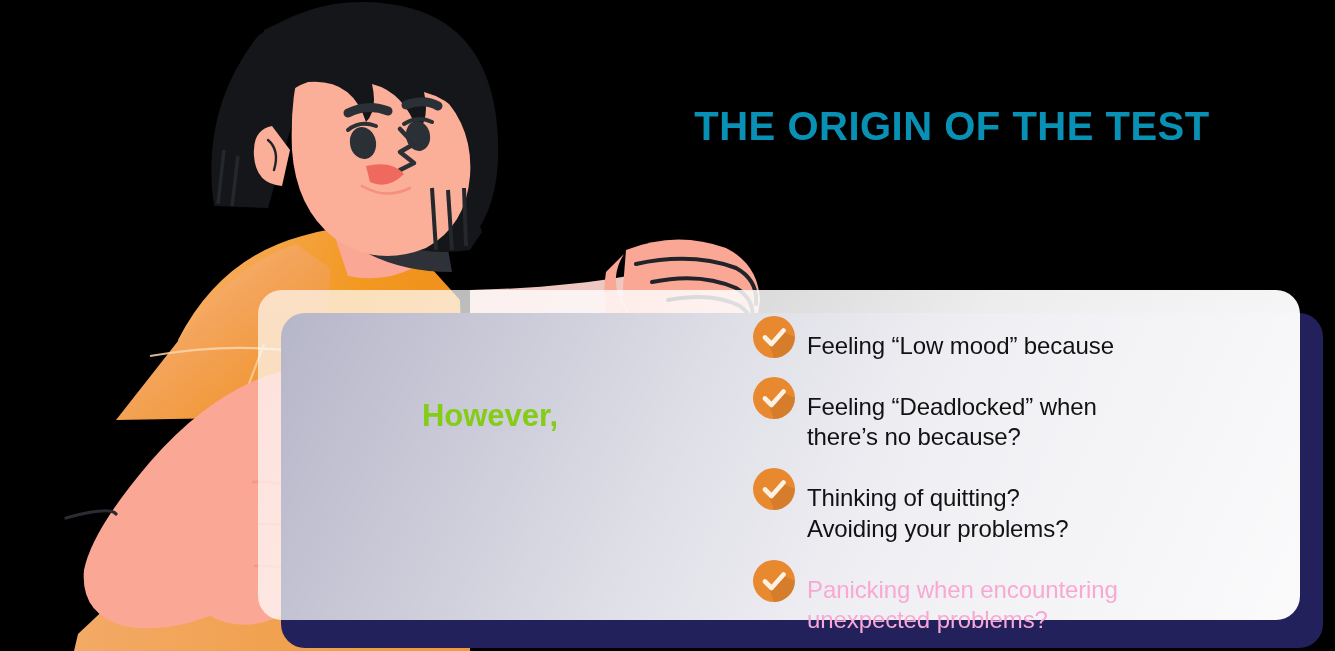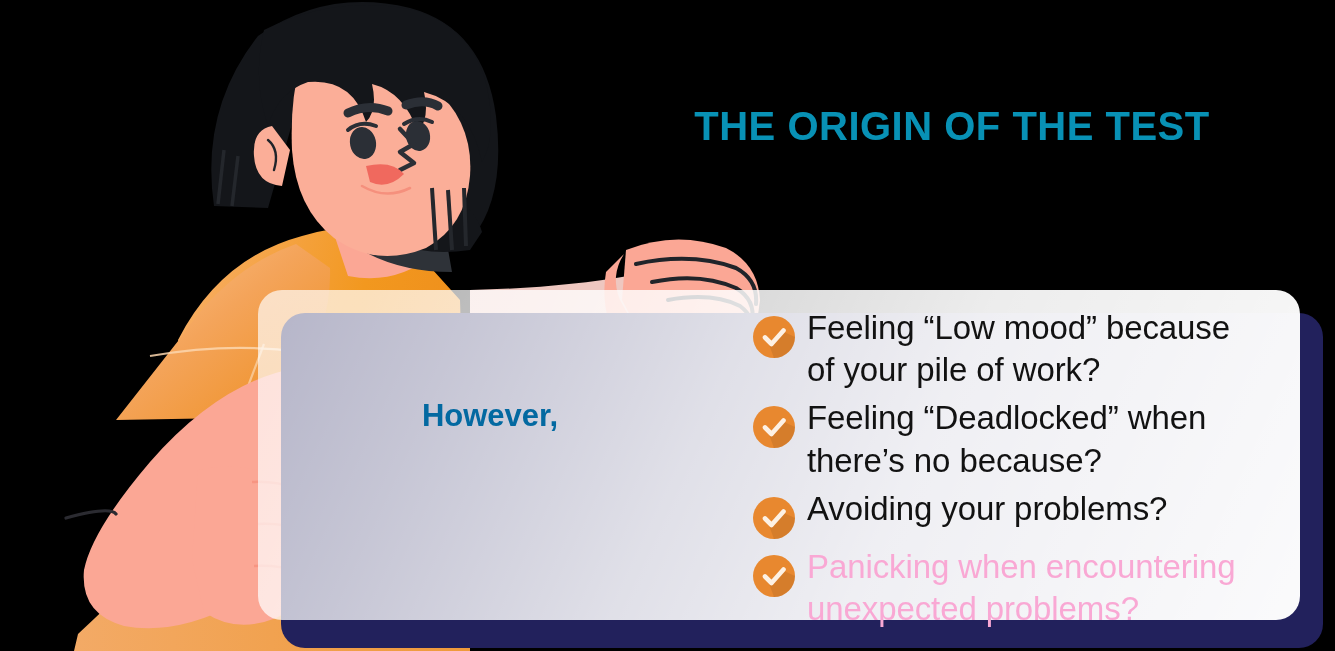--- a/index.html
+++ b/index.html
@@ -97,26 +97,27 @@
   .check-wrap {
     flex: 0 0 auto;
     width: 44px;
     height: 44px;
     position: relative;
     margin-top: 10px;
   }
   .check-svg { display: block; width: 44px; height: 44px; }
   .bullet-text {
     flex: 1 1 auto;
-    font-size: 33px;
+    font-size: 24px;
     line-height: 1.28;
     color: #121212;
     padding-left: 11px;
     padding-top: 2px;
     letter-spacing: -0.1px;
+    margin-top: 24px;
   }
   .bullet-text .ln { display: block; white-space: nowrap; }
 </style>
 </head>
 <body>
 
 <div id="stage">
 
   <svg id="illustration" viewBox="0 0 1335 651" preserveAspectRatio="none" xmlns="http://www.w3.org/2000/svg">
     <defs>
@@ -210,37 +211,36 @@
       <path d="M 624 254 Q 610 276 620 300 L 640 336 L 616 340 Q 600 308 606 272 Z" fill="#FBA795"></path>
     </g>
   </svg>
 
   <div id="headline" style="color:#0891B5;">THE ORIGIN OF THE TEST</div>
 
   <div id="card-shadow" style="background: rgb(34, 33, 92);"></div>
 
   <div id="card"></div>
 
-  <div id="however-block" style="color:#0369a1;">
+  <div id="however-block" style="color:#84cc16;">
     <span class="ln">However,</span>
   </div>
 
   <div id="bullets">
 
     <div class="bullet">
       <span class="check-wrap">
         <svg class="check-svg" viewBox="0 0 44 44" xmlns="http://www.w3.org/2000/svg">
           <circle cx="22" cy="22" r="21" fill="#E8882F"></circle>
           <path d="M 22 43 A 21 21 0 0 0 43 22 L 30 16 L 19 27 L 14.5 23 Z" fill="#000000" opacity="0.08"></path>
           <path d="M 13 22.5 L 19.5 29 L 31.5 15.5" fill="none" stroke="#FDF1E4" stroke-width="4.6" stroke-linecap="round" stroke-linejoin="round"></path>
         </svg>
       </span>
       <span class="bullet-text" style="color: rgb(18, 18, 18);">
         <span class="ln">Feeling “Low mood” because</span>
-        <span class="ln">of your pile of work?</span>
       </span>
     </div>
 
     <div class="bullet">
       <span class="check-wrap">
         <svg class="check-svg" viewBox="0 0 44 44" xmlns="http://www.w3.org/2000/svg">
           <circle cx="22" cy="22" r="21" fill="#E8882F"></circle>
           <path d="M 22 43 A 21 21 0 0 0 43 22 L 30 16 L 19 27 L 14.5 23 Z" fill="#000000" opacity="0.08"></path>
           <path d="M 13 22.5 L 19.5 29 L 31.5 15.5" fill="none" stroke="#FDF1E4" stroke-width="4.6" stroke-linecap="round" stroke-linejoin="round"></path>
         </svg>
@@ -253,20 +253,21 @@
 
     <div class="bullet">
       <span class="check-wrap">
         <svg class="check-svg" viewBox="0 0 44 44" xmlns="http://www.w3.org/2000/svg">
           <circle cx="22" cy="22" r="21" fill="#E8882F"></circle>
           <path d="M 22 43 A 21 21 0 0 0 43 22 L 30 16 L 19 27 L 14.5 23 Z" fill="#000000" opacity="0.08"></path>
           <path d="M 13 22.5 L 19.5 29 L 31.5 15.5" fill="none" stroke="#FDF1E4" stroke-width="4.6" stroke-linecap="round" stroke-linejoin="round"></path>
         </svg>
       </span>
       <span class="bullet-text" style="color: rgb(18, 18, 18);">
+        <span class="ln">Thinking of quitting?</span>
         <span class="ln">Avoiding your problems?</span>
       </span>
     </div>
 
     <div class="bullet">
       <span class="check-wrap">
         <svg class="check-svg" viewBox="0 0 44 44" xmlns="http://www.w3.org/2000/svg">
           <circle cx="22" cy="22" r="21" fill="#E8882F"></circle>
           <path d="M 22 43 A 21 21 0 0 0 43 22 L 30 16 L 19 27 L 14.5 23 Z" fill="#000000" opacity="0.08"></path>
           <path d="M 13 22.5 L 19.5 29 L 31.5 15.5" fill="none" stroke="#FDF1E4" stroke-width="4.6" stroke-linecap="round" stroke-linejoin="round"></path>

